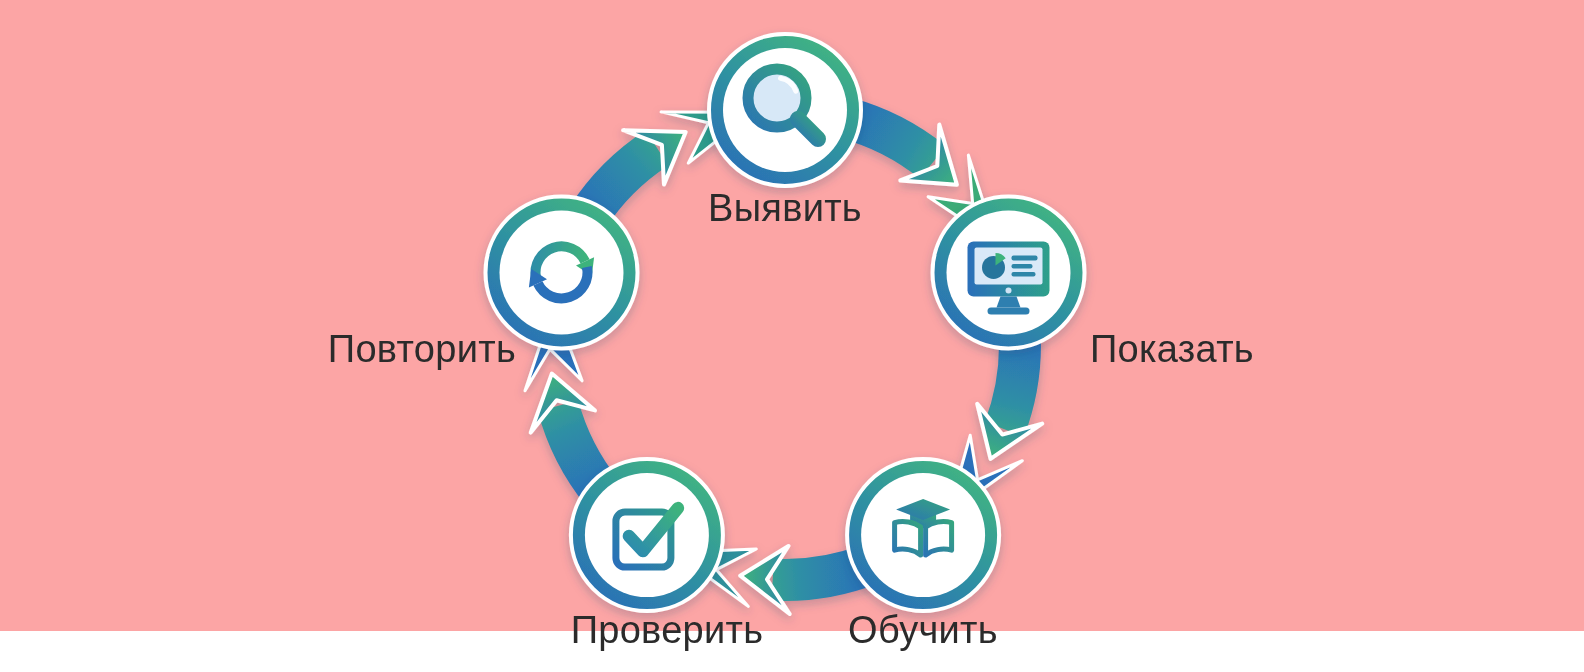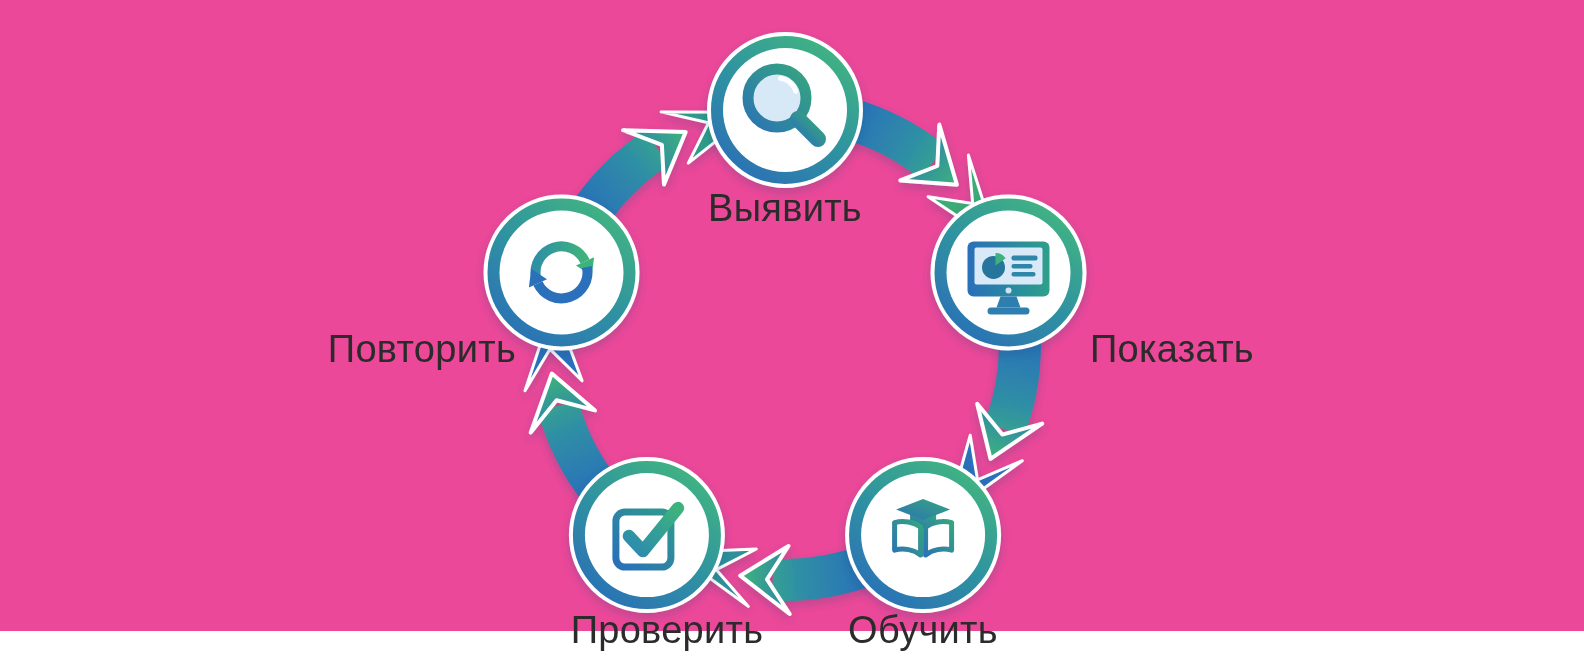--- a/index.html
+++ b/index.html
@@ -7,21 +7,21 @@
     padding: 0;
     background: #ffffff;
     width: 1584px;
     height: 672px;
     overflow: hidden;
   }
   .stage {
     position: relative;
     width: 1584px;
     height: 631px;
-    background: #ec4899;
+    background: #fca5a5;
   }
   svg { display: block; }
   .node-label {
     font-family: "Liberation Sans", "DejaVu Sans", sans-serif;
     font-size: 38px;
     fill: #2b2b2b;
     letter-spacing: 0.3px;
   }
   .halo-ring { stroke: #ffffff; stroke-width: 4; }
   .inner-disc { fill: #ffffff; }

